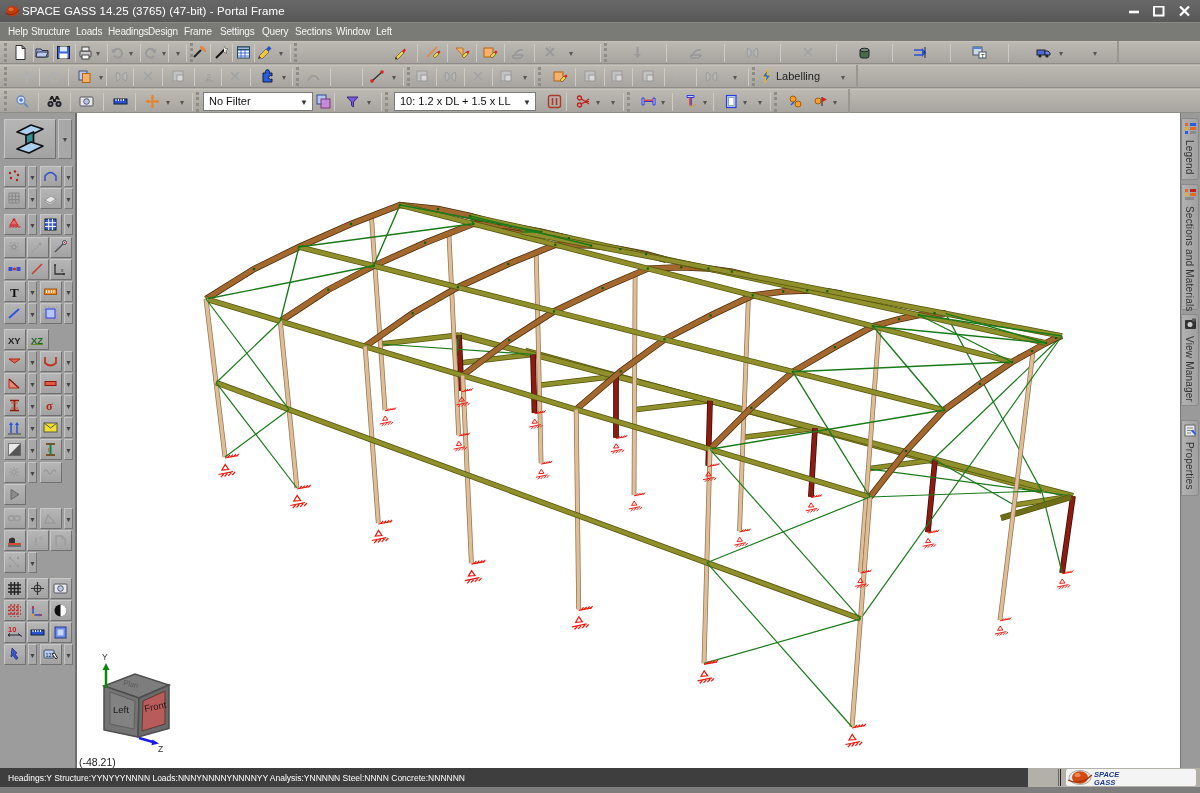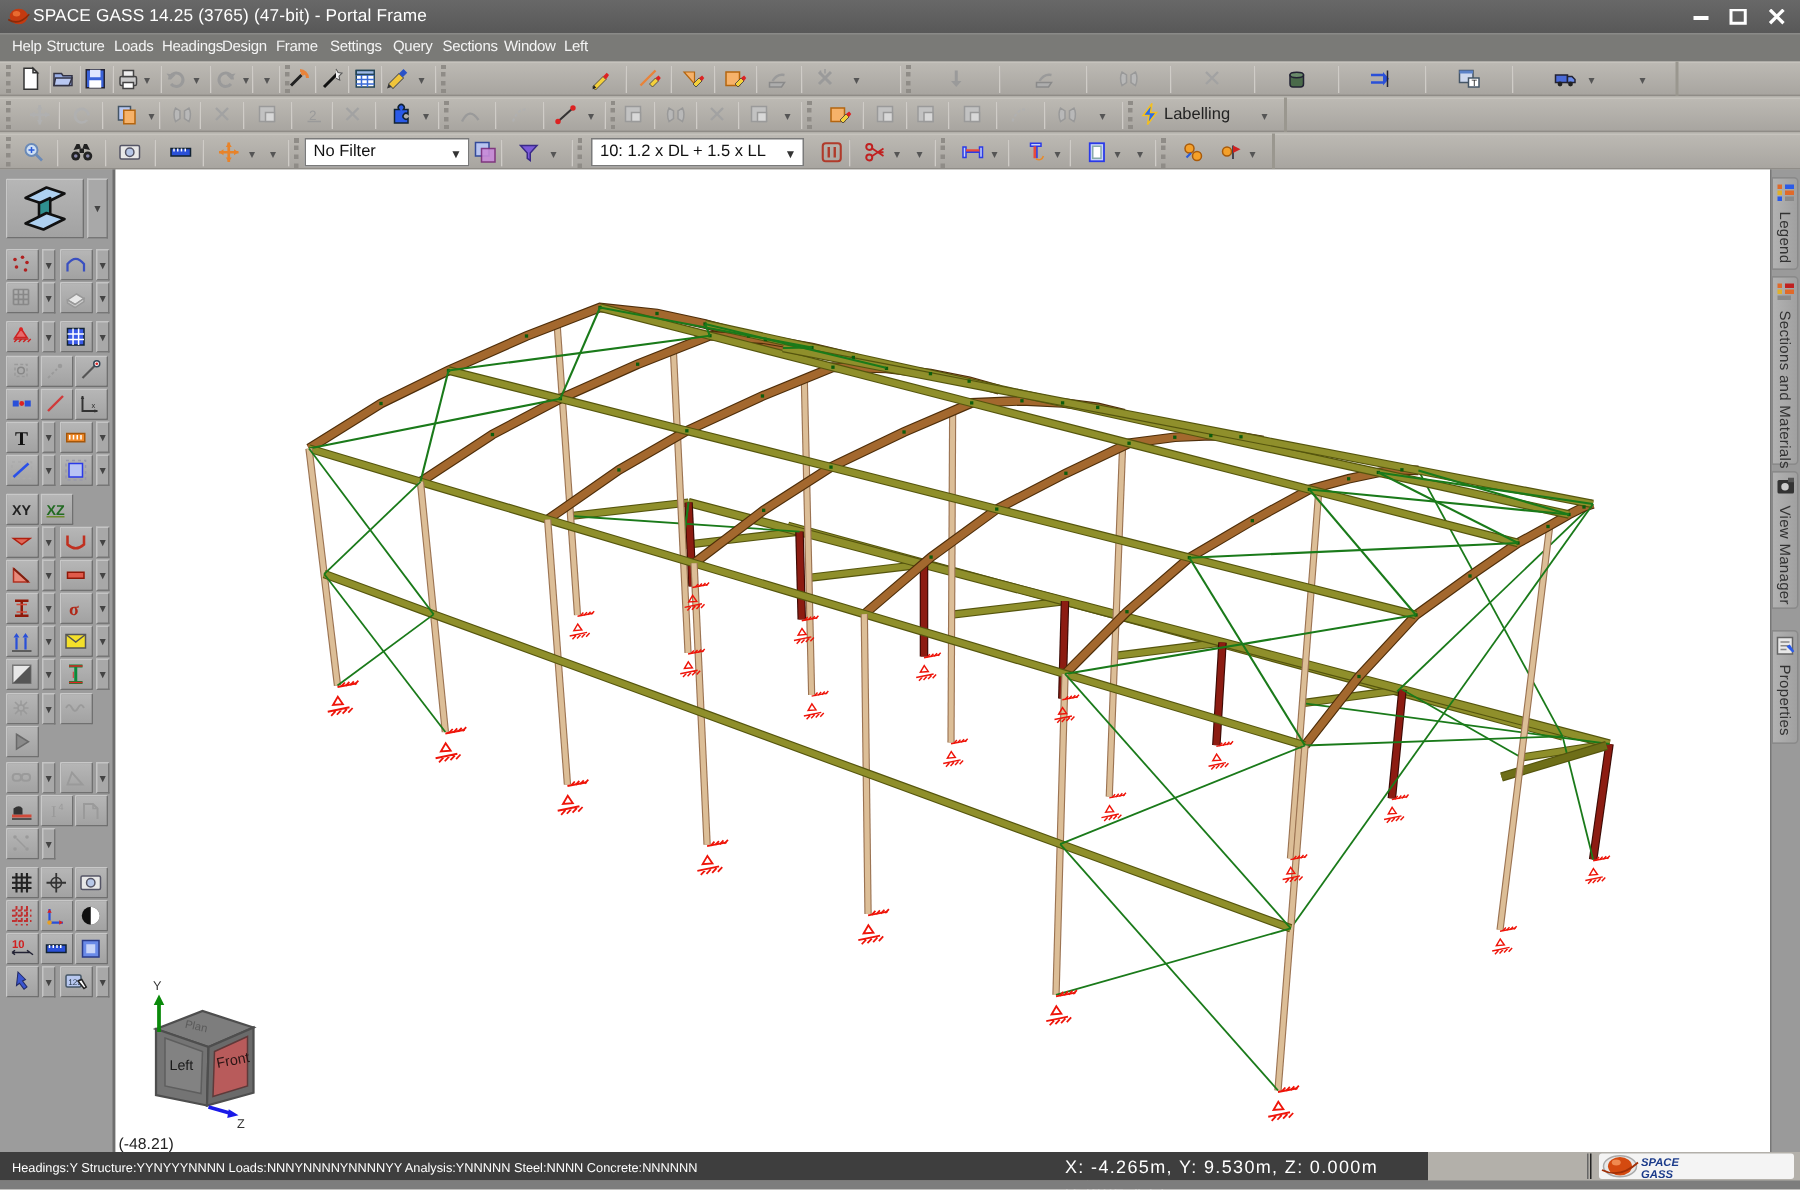--- a/index.html
+++ b/index.html
@@ -12,21 +12,21 @@
 .sep{position:absolute;width:1px;background:#8f8c87;border-right:1px solid #cfccc7}
 .grip{position:absolute;width:3px;border-left:3px dotted #8f8c87}
 .ic{position:absolute}
 #lpanel{position:absolute;left:0;top:113px;width:77px;height:655px;background:#9c9c9c;border-right:2px solid #6e6e6e}
 .lb{position:absolute;background:linear-gradient(#b6b6b6,#a2a2a2);border:1px solid #c8c8c8;border-right-color:#707070;border-bottom-color:#707070;border-radius:1px}
 .ldd{position:absolute;background:#a8a8a8;border:1px solid #c4c4c4;border-right-color:#777;border-bottom-color:#777;color:#444;font-size:7px;text-align:center}
 #view{position:absolute;left:77px;top:113px;width:1103px;height:655px;background:#fff}
 #rpanel{position:absolute;left:1180px;top:113px;width:20px;height:655px;background:#9a9a9a;border-left:1px solid #787878}
 .rtab{position:absolute;left:1181px;width:18px;background:linear-gradient(90deg,#b2b2b2,#a0a0a0);border:1px solid #8a8a8a;border-radius:0 3px 3px 0;color:#333;font-size:10.5px}
 .rtab .vtx{writing-mode:vertical-rl;margin:2px 0 0 1.5px;letter-spacing:.2px;white-space:nowrap;font-size:10px}
-#sbar{position:absolute;left:0;top:768px;width:952px;height:19px;background:#3e3e3e;color:#fff;font-size:11px}
+#sbar{position:absolute;left:0;top:768px;width:1028px;height:19px;background:#3e3e3e;color:#fff;font-size:11px}
 #bstrip{position:absolute;left:0;top:787px;width:1200px;height:6px;background:#7d7d7d}
 .sup path{stroke:#ee1409;stroke-width:1.2;fill:none}
 .g{stroke:#1a7a1a;stroke-width:1.2;fill:none}
 .g2{stroke:#1a7a1a;stroke-width:1.4;fill:none}
 .combo{position:absolute;height:19px;background:#fff;border:1px solid #7a7a7a;font-size:11px;color:#111}
 .combo span{position:absolute;left:5px;top:2px;white-space:nowrap}
 .combo .ar{position:absolute;left:auto;right:4px;top:5px;font-size:8px;color:#333}
 </style></head><body>
 <div id="title">
 <svg style="position:absolute;left:5px;top:4px" width="15" height="14" viewBox="0 0 15 14">
@@ -1093,21 +1093,20 @@
       <circle cx="7" cy="7.5" r="2.5" fill="#ccc"></circle>
       <rect x="9" y="1.5" width="4" height="3" fill="#555"></rect>
     </svg><div class="vtx">View Manager</div></div>
 <div class="rtab" style="top:420px;height:76px"><svg width="15" height="15" viewBox="0 0 15 15" style="margin:2px 0 0 1px">
       <rect x="2" y="2" width="10" height="11" fill="#e8e8e8" stroke="#666"></rect>
       <path d="M4,5 h6 M4,7.5 h6 M4,10 h4" stroke="#888"></path>
       <path d="M8,8 l4,4 1.2,-.8 -3,-4.5 z" fill="#2a5ae8"></path>
     </svg><div class="vtx">Properties</div></div>
 <div id="sbar">
 <span style="position:absolute;left:8px;top:5px;font-size:8.5px">Headings:Y Structure:YYNYYYNNNN Loads:NNNYNNNNYNNNNYY Analysis:YNNNNN Steel:NNNN Concrete:NNNNNN</span>
-<span style="position:absolute;left:710px;top:3px;font-size:12px;letter-spacing:0.9px">X: -4.265m, Y: 9.530m, Z: 0.000m (Plane:XY)</span>
 <div style="position:absolute;left:1058px;top:1px;width:3px;height:17px;border-left:1px solid #666;border-right:1px solid #222"></div>
 <div style="position:absolute;left:1066px;top:1px;width:130px;height:17px;background:#f4f4f4;border-radius:2px">
 <svg width="128" height="17" viewBox="0 0 128 17">
         <ellipse cx="14" cy="8.5" rx="11" ry="7" fill="#e8e8e8" stroke="#aaa"></ellipse>
         <ellipse cx="14" cy="8.5" rx="8" ry="6.2" fill="#d44a10"></ellipse>
         <ellipse cx="11.5" cy="6" rx="3" ry="2" fill="#f08a50"></ellipse>
         <path d="M2,11 q12,6 24,-5" stroke="#a03008" stroke-width="1.2" fill="none"></path>
         <text x="28" y="8" font-size="7.5" font-weight="bold" fill="#1a3a8a" font-style="italic">SPACE</text>
         <text x="28" y="16" font-size="7.5" font-weight="bold" fill="#1a3a8a" font-style="italic">GASS</text>
       </svg>

